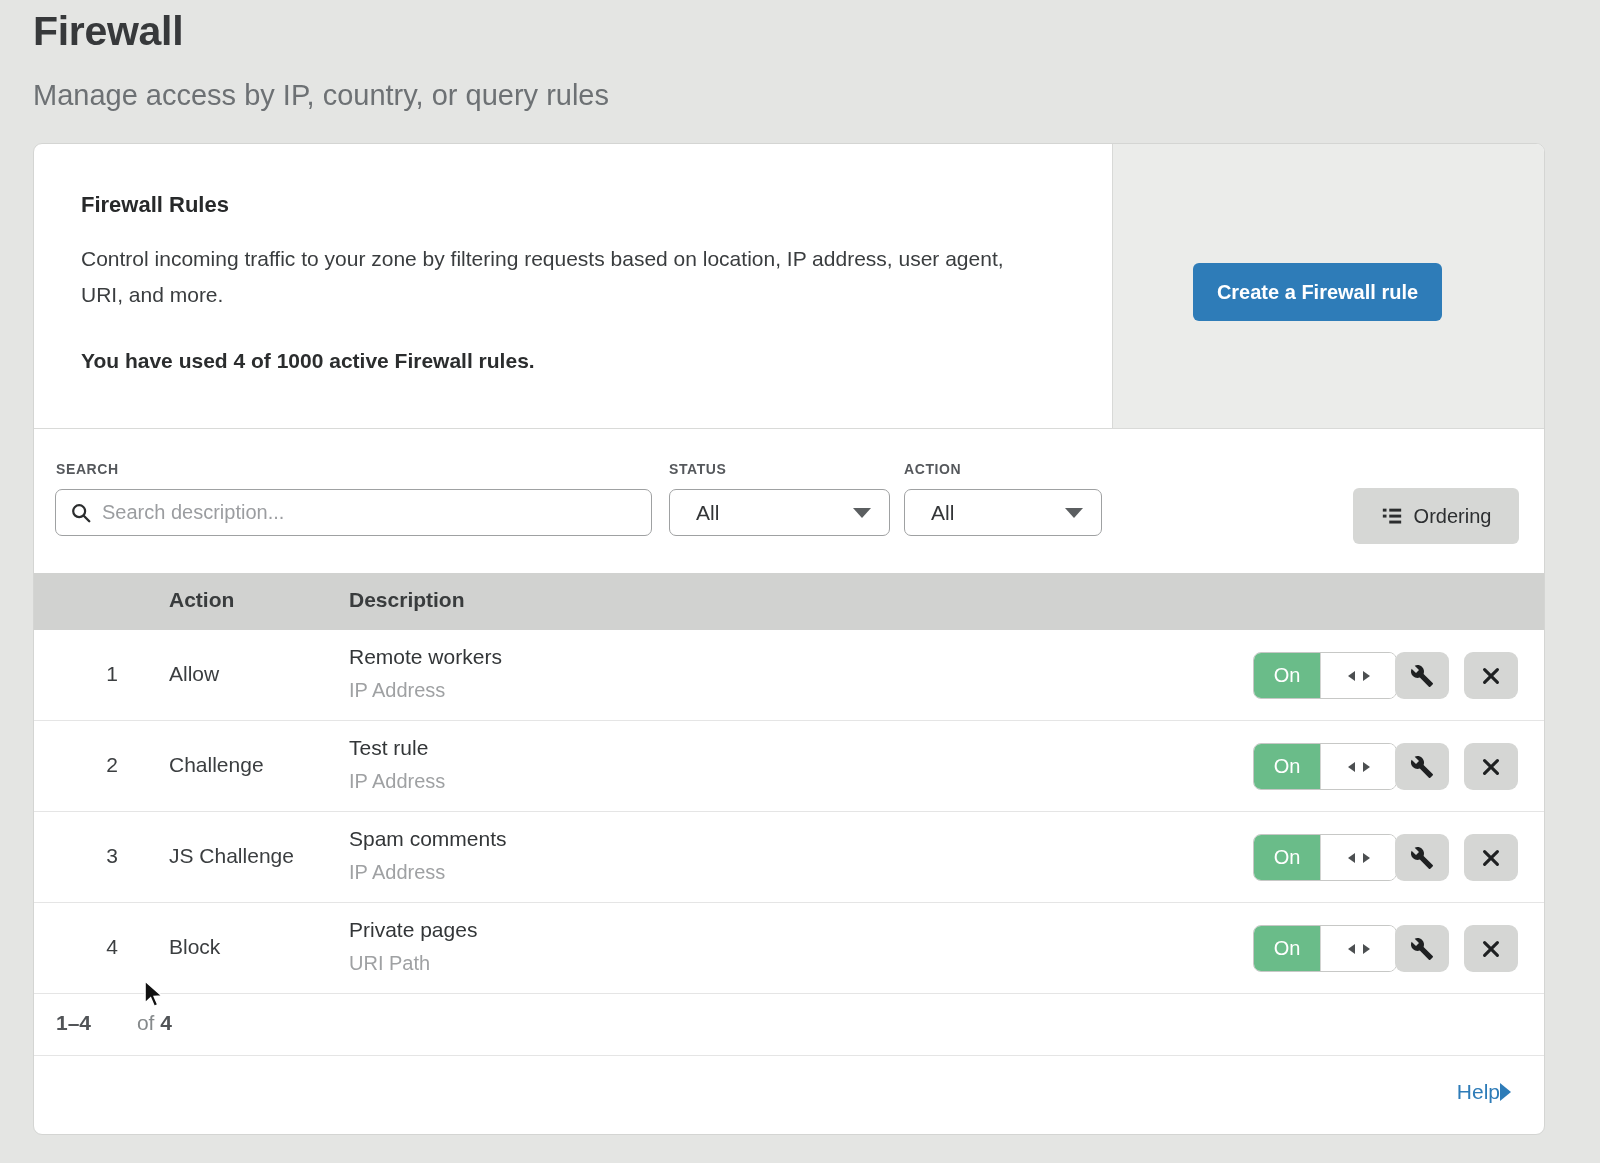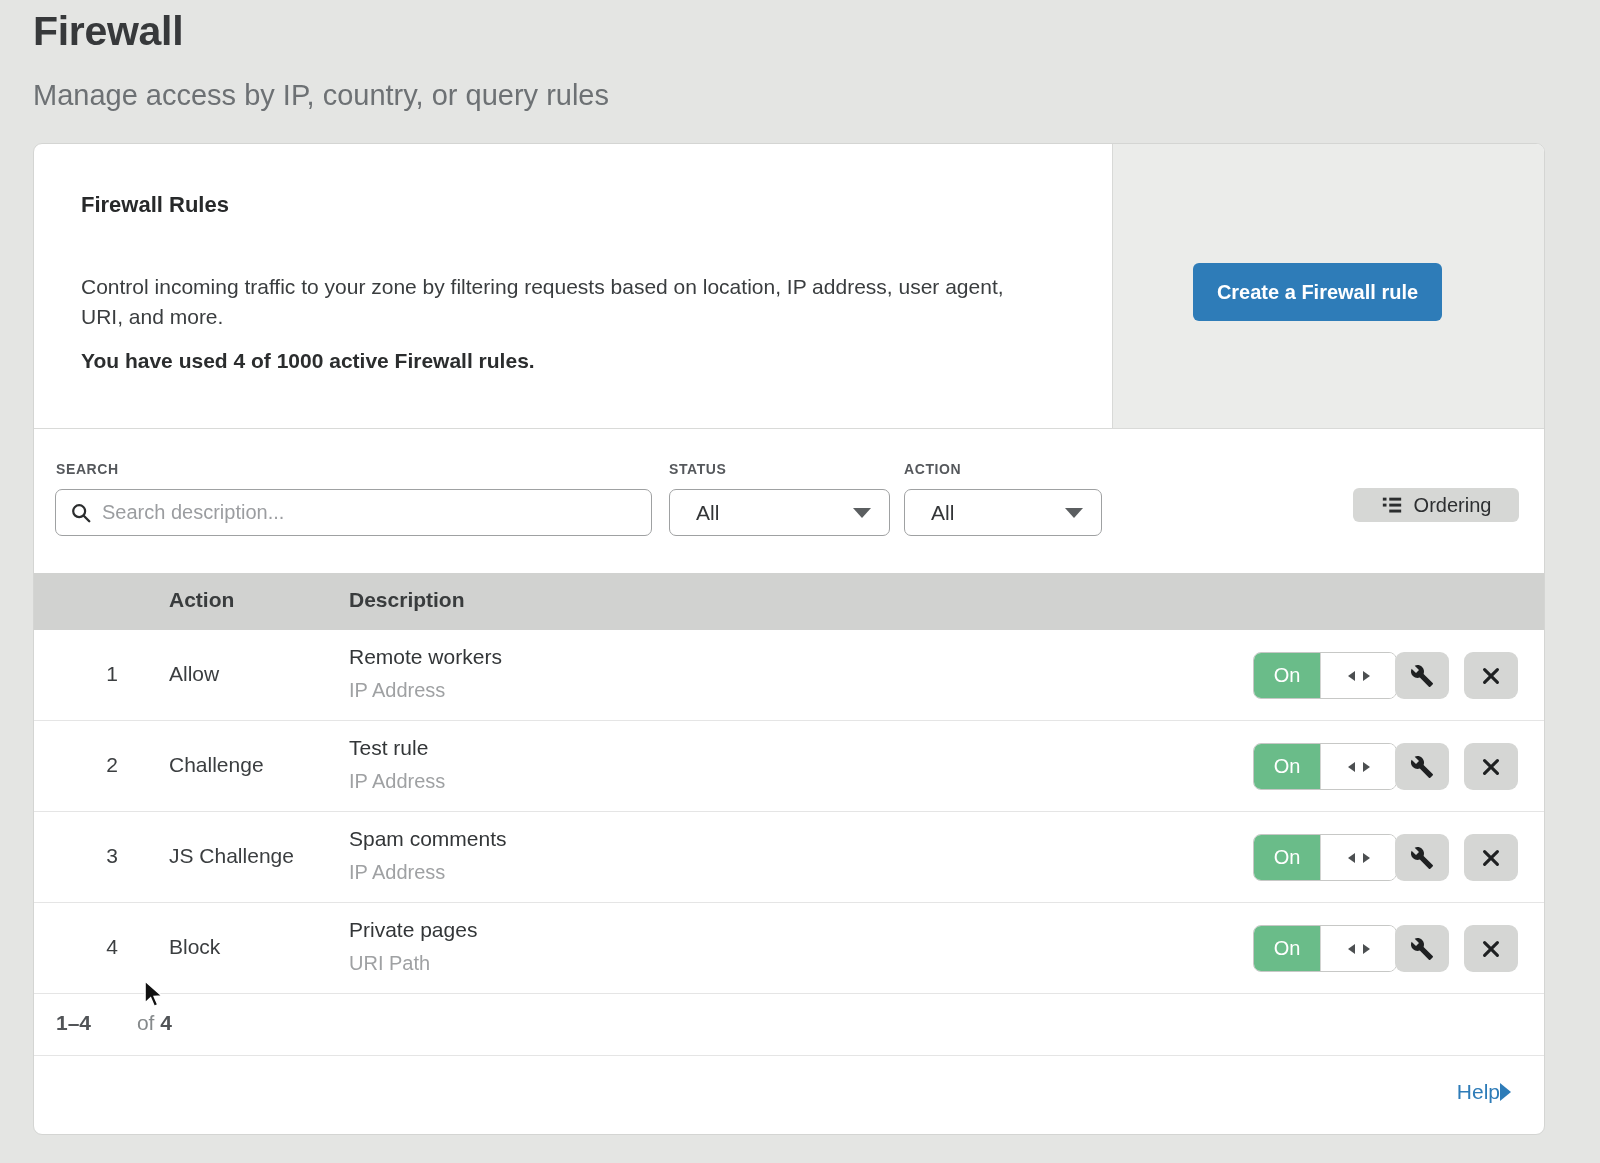--- a/index.html
+++ b/index.html
@@ -10,38 +10,38 @@
   .page-title { position:absolute; left:33px; top:8px; font-size:41px; font-weight:600; color:#37393b; letter-spacing:-0.3px; }
   .page-subtitle { position:absolute; left:33px; top:79px; font-size:29px; font-weight:400; color:#6d7174; }
 
   .card { position:absolute; left:33px; top:143px; width:1512px; height:992px; background:#ffffff;
           border:1px solid #d4d5d3; border-radius:9px; }
 
   
   .intro { position:absolute; left:0; top:0; width:100%; height:285px; border-bottom:1px solid #d9dad8; border-radius:8px 8px 0 0; }
   .intro-side { position:absolute; right:0; top:0; width:432px; height:284px; background:#ebecea; border-left:1px solid #d8d9d7; border-radius:0 8px 0 0; }
   .intro-heading { position:absolute; left:47px; top:48px; font-size:22px; font-weight:700; color:#27292a; }
-  .intro-desc { position:absolute; left:47px; top:97px; width:950px; font-size:21px; line-height:30px; color:#3a3d3f;margin-top:31px; }
+  .intro-desc { position:absolute; left:47px; top:97px; width:950px; font-size:21px; line-height:36px; color:#3a3d3f; }
   .intro-usage { position:absolute; left:47px; top:205px; font-size:21px; font-weight:700; color:#2b2d2e; }
   .create-btn { position:absolute; left:1159px; top:119px; width:249px; height:58px; background:#2e7cb8; border:none; border-radius:6px;
                 color:#fff; font-size:20px; font-weight:700; font-family:inherit; display:flex; align-items:center; justify-content:center; cursor:pointer; }
 
   
   .filter-label { position:absolute; top:317px; font-size:14px; font-weight:700; color:#55585c; letter-spacing:0.6px; }
   .lbl-search { left:22px; } .lbl-status { left:635px; } .lbl-action { left:870px; }
   .search-box { position:absolute; left:21px; top:345px; width:597px; height:47px; border:1px solid #9fa1a2; border-radius:7px;
                 background:#fff; display:flex; align-items:center; padding:0 14px; gap:10px; }
   .search-box input { border:none; outline:none; flex:1; font-size:20px; font-family:inherit; color:#333; background:transparent; }
   .search-box input::placeholder { color:#9b9da0; }
   .select-box { position:absolute; top:345px; height:47px; border:1px solid #9fa1a2; border-radius:7px; background:#fff;
                 display:flex; align-items:center; justify-content:space-between; padding:0 18px 0 26px; cursor:pointer; }
   .sel-status { left:635px; width:221px; } .sel-action { left:870px; width:198px; }
   .select-value { font-size:21px; color:#333537; }
   .caret { width:0; height:0; border-left:9px solid transparent; border-right:9px solid transparent; border-top:10px solid #5b5e60; }
-  .ordering-btn { position:absolute; left:1319px; top:344px; width:166px; height:34px; background:#d6d7d5; border:none; border-radius:6px;
+  .ordering-btn { position:absolute; left:1319px; top:344px; width:166px; height:56px; background:#d6d7d5; border:none; border-radius:6px;
                   display:flex; align-items:center; justify-content:center; gap:11px; font-size:20px; color:#2d2f31; font-family:inherit; cursor:pointer; }
 
   
   .thead { position:absolute; left:0; top:429px; width:100%; height:57px; background:#d1d2d0; }
   .th { position:absolute; top:15px; font-size:21px; font-weight:700; color:#393c3d; }
   .th-action { left:135px; } .th-desc { left:315px; }
 
   .row { position:absolute; left:0; width:100%; height:91px; background:#fff; border-bottom:1px solid #e5e5e5; }
   .row-num { position:absolute; left:56px; top:32px; width:44px; text-align:center; font-size:21px; color:#3b3e40; }
   .row-action { position:absolute; left:135px; top:32px; font-size:21px; color:#3b3e40; }

